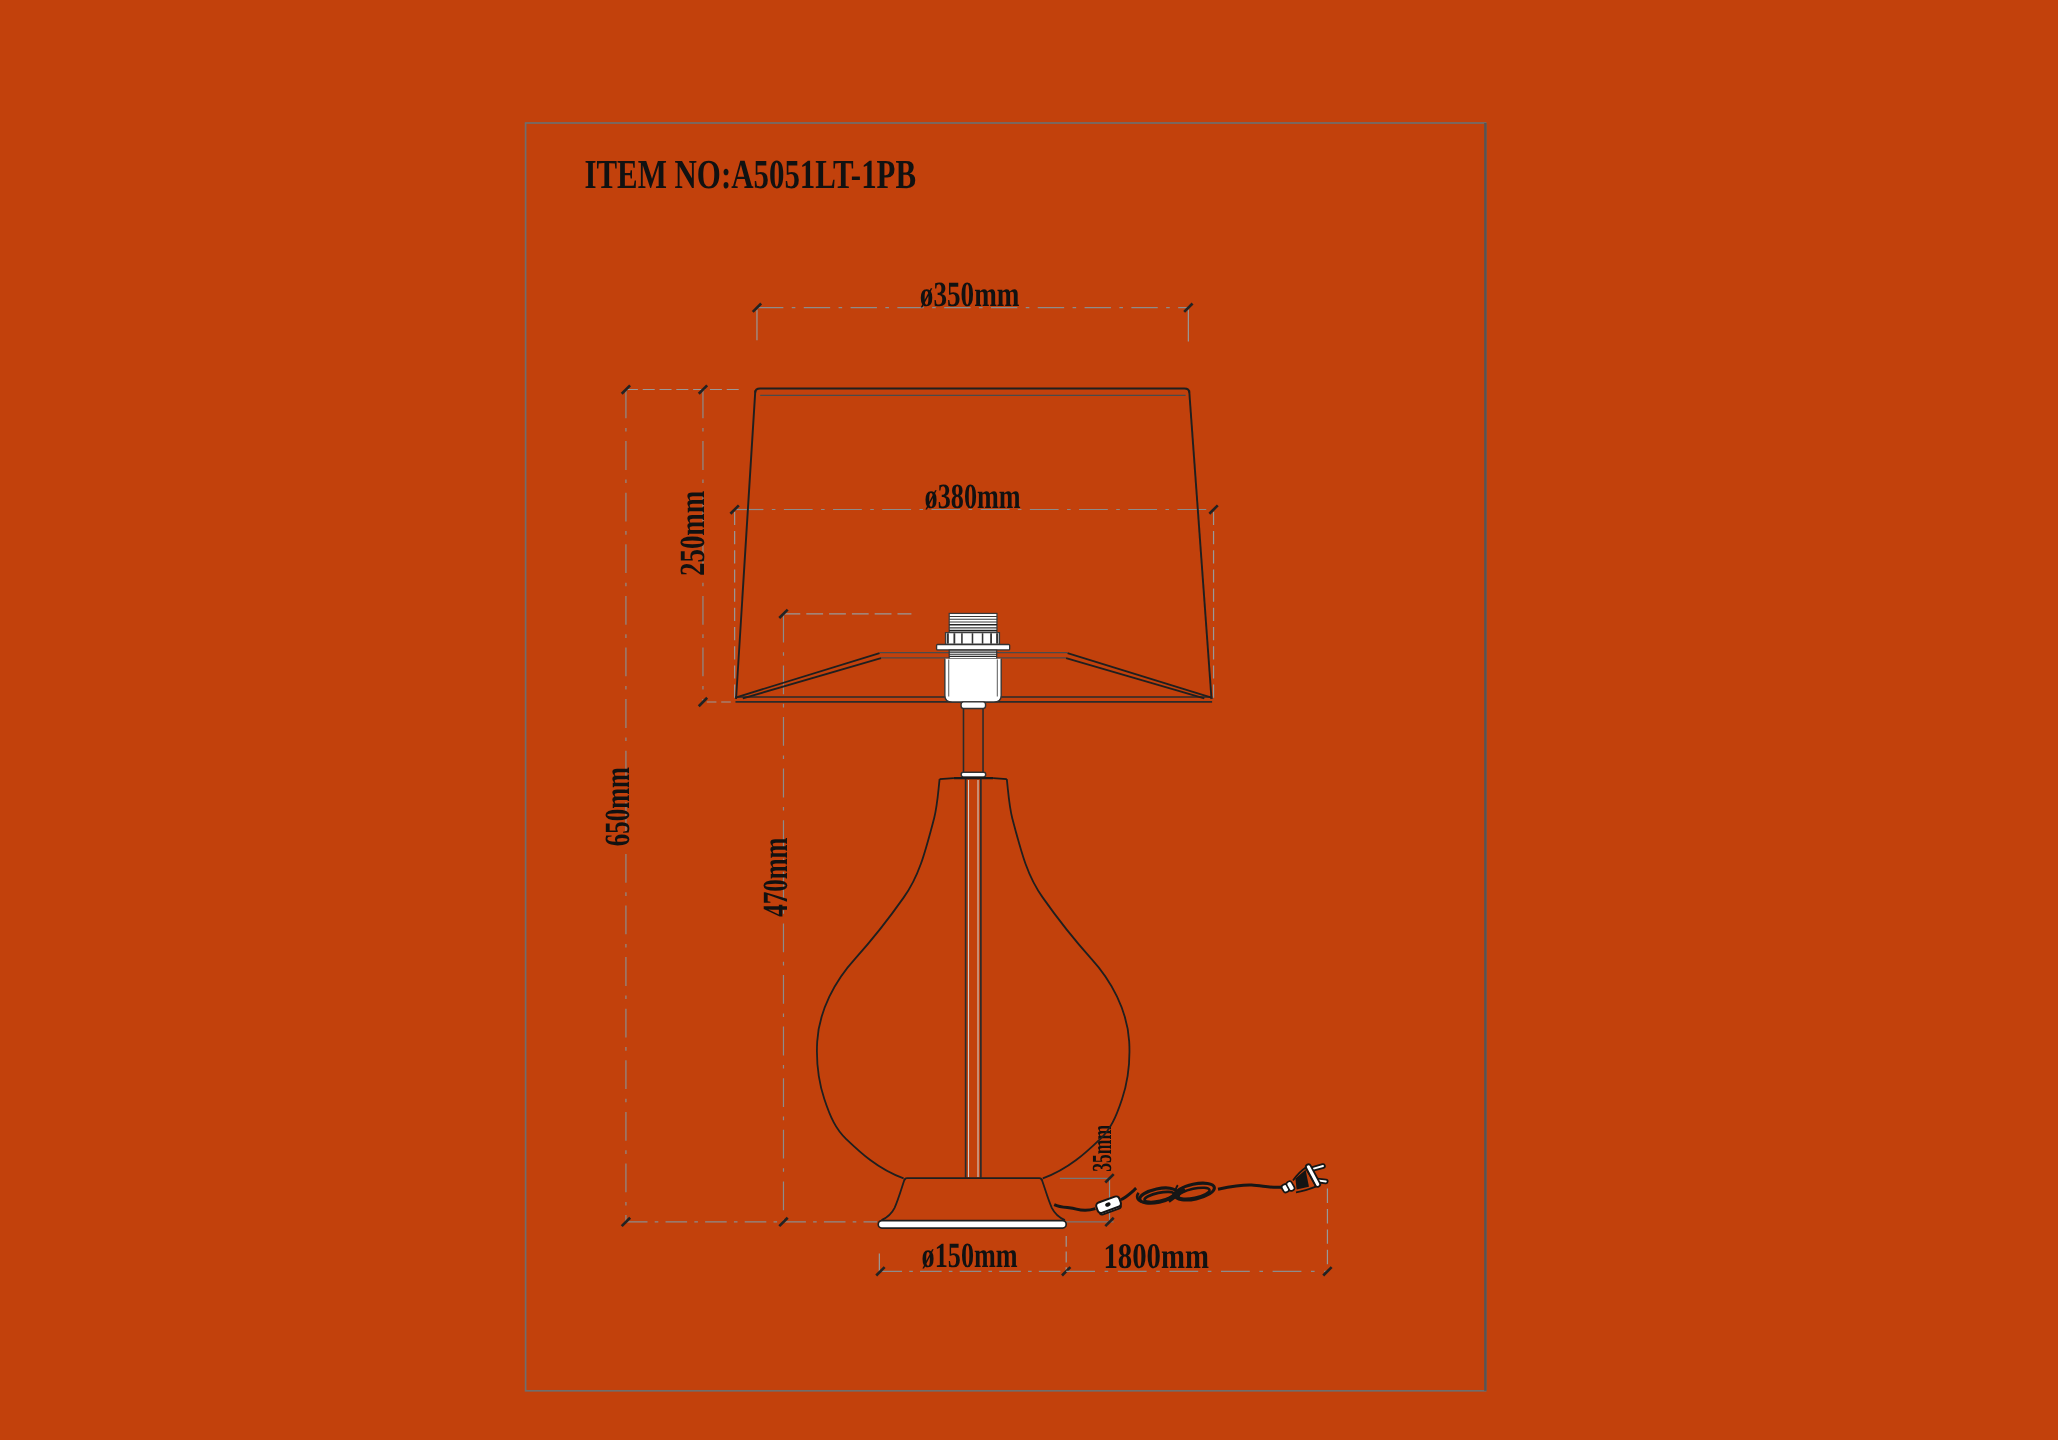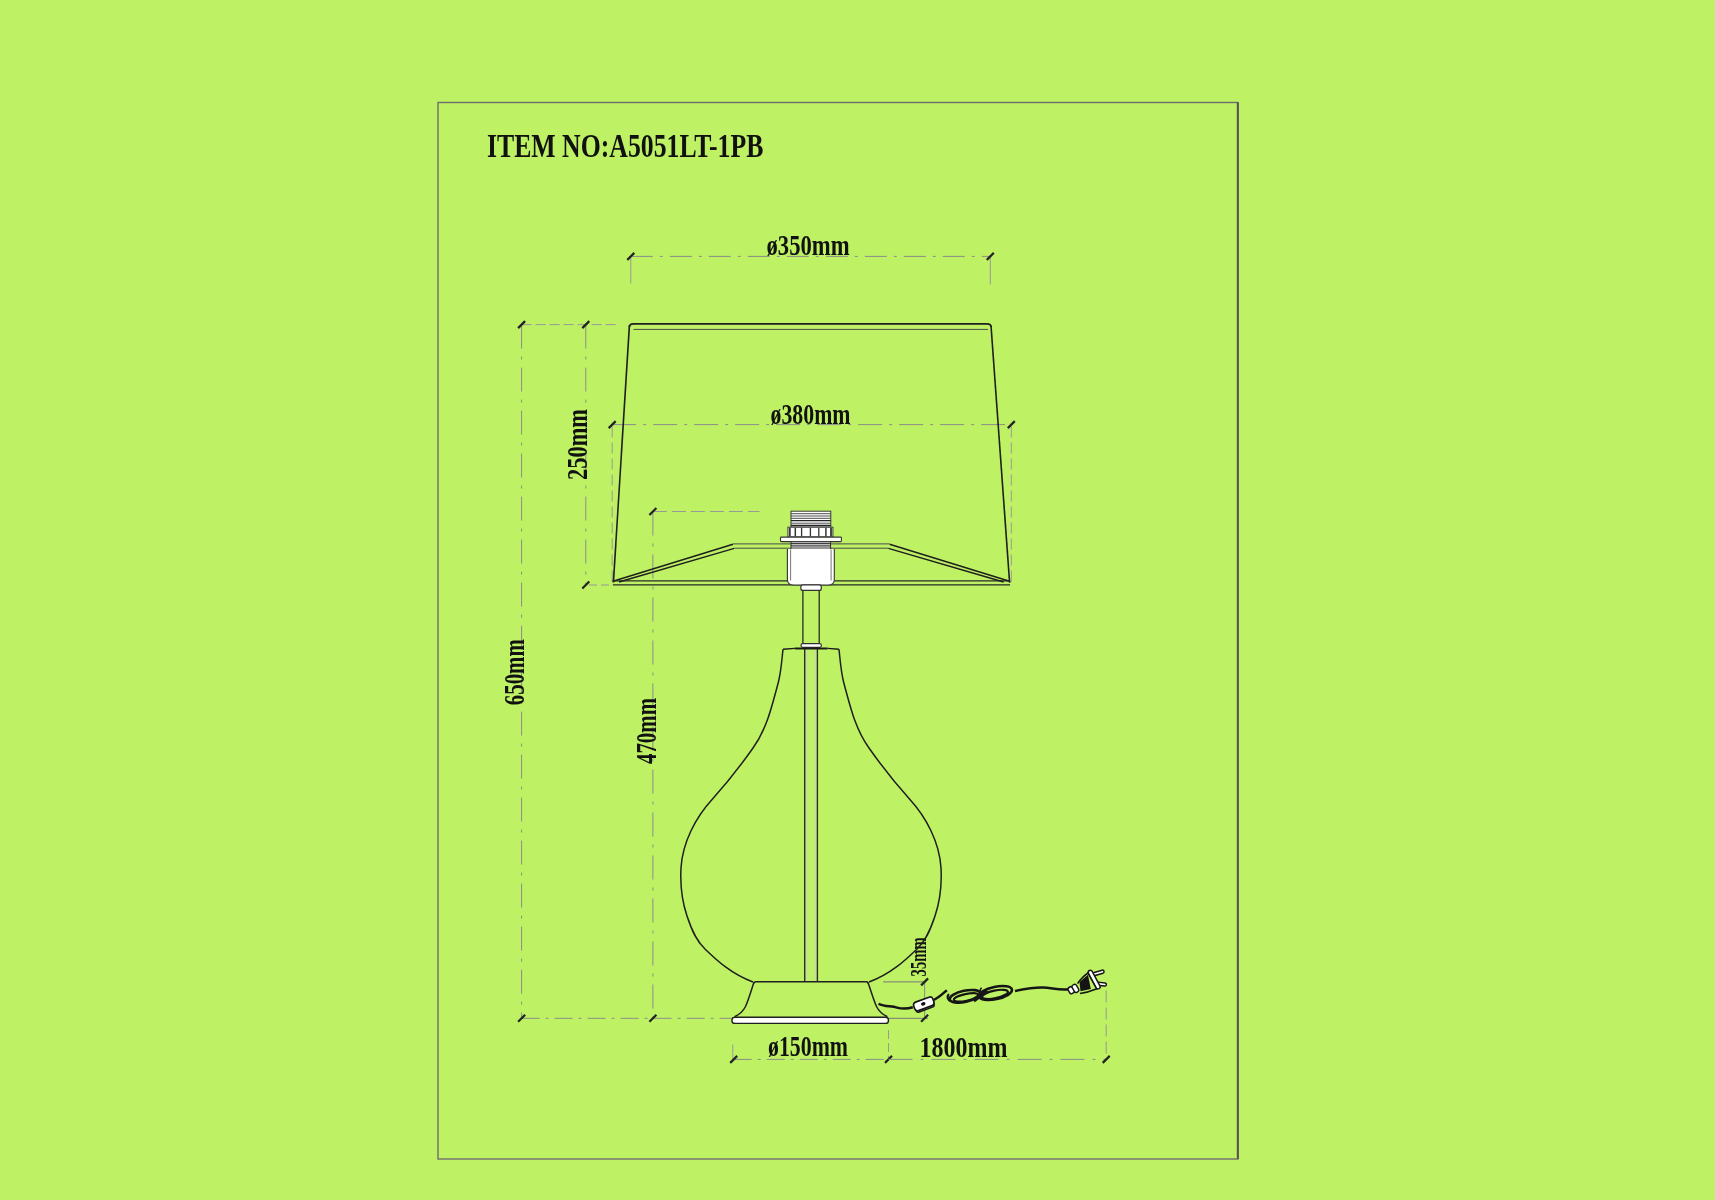--- a/index.html
+++ b/index.html
@@ -1,16 +1,16 @@
 <!DOCTYPE html>
 <html><head>
 <meta charset="utf-8">
 <style>
 html,body{margin:0;padding:0;background:#ffffff;}
-#page{position:relative;width:1715px;height:1200px;background:#bef264;overflow:hidden;}
+#page{position:relative;width:1715px;height:1200px;background:#c2410c;overflow:hidden;}
 text{font-family:"Liberation Serif",serif;font-weight:bold;fill:#111;}
 </style>
 </head>
 <body>
 <div id="page">
 <svg width="1715" height="1200" viewBox="0 0 1715 1200">
 
 <rect x="438" y="102.5" width="800" height="1056.5" fill="none" stroke="#6e6e6e" stroke-width="1.4"></rect>
 <line x1="1237.8" y1="102.5" x2="1237.8" y2="1159" stroke="#555" stroke-width="2"></line>
 

